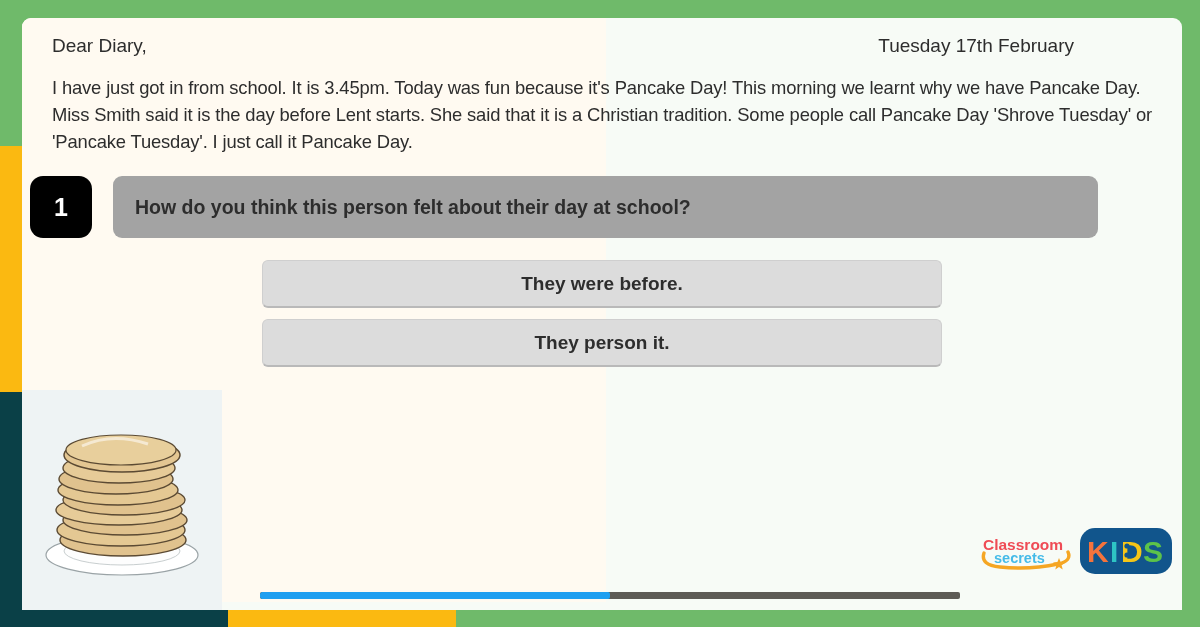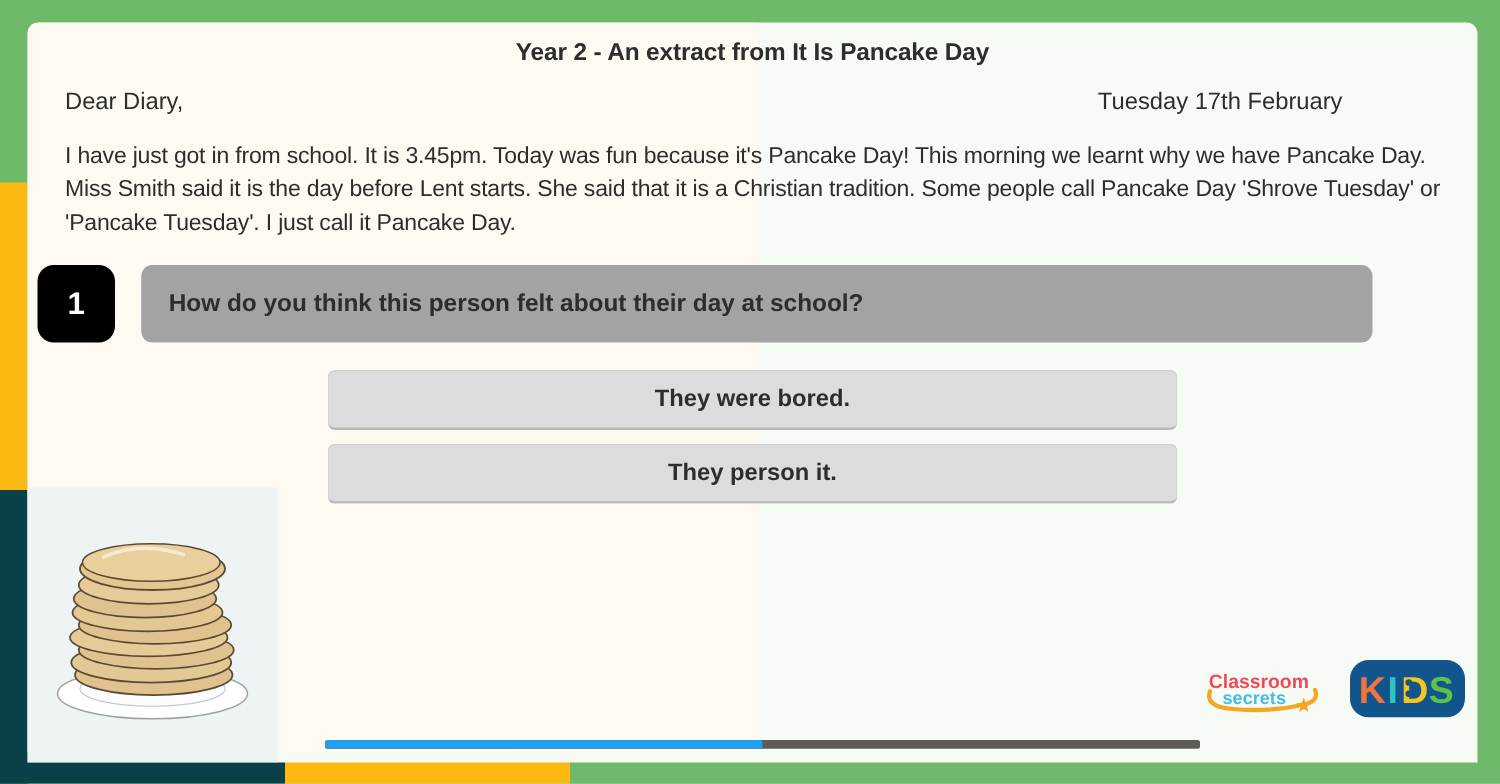--- a/index.html
+++ b/index.html
@@ -138,21 +138,21 @@
     position: absolute;
     left: 0; top: 372px;
     width: 200px; height: 220px;
     z-index: 3;
   }
 
   
   #logo {
     position: absolute;
     right: 10px; bottom: 36px;
-    display: flex; align-items: center; gap: 24px;
+    display: flex; align-items: center; gap: 8px;
     z-index: 4;
   }
   .cs-mark { display:block; }
   .kids-mark { display:block; }
 
   
   #progress-wrap {
     position: absolute;
     left: 238px; bottom: 11px;
     width: 700px; height: 7px;
@@ -179,36 +179,35 @@
   <div class="edge-bot-yellow"></div>
   <div class="edge-bot-green"></div>
 
   <div id="card">
 
     <div class="wash-cream"></div>
     <div class="wash-bluegrey"></div>
 
     <div class="layer">
 
-      <div class="title">Year 2 - An extract from It Is Pancake Day</div>
 
       <div class="diary-line">
         <span>Dear Diary,</span>
         <span class="diary-date">Tuesday 17th February</span>
       </div>
 
       <div class="extract">I have just got in from school. It is 3.45pm. Today was fun because it's Pancake Day! This morning we learnt why we have Pancake Day. Miss Smith said it is the day before Lent starts. She said that it is a Christian tradition. Some people call Pancake Day 'Shrove Tuesday' or 'Pancake Tuesday'. I just call it Pancake Day.</div>
 
       <div class="question-row">
         <div class="q-number">1</div>
         <div class="q-text">How do you think this person felt about their day at school?</div>
       </div>
 
       <div class="options">
-        <div class="option">They were bored.</div>
+        <div class="option">They were before.</div>
         <div class="option">They person it.</div>
       </div>
 
     </div>
 
     <div id="pancakes">
       <svg viewBox="0 0 200 220" width="200" height="220" aria-hidden="true">
 
         <ellipse cx="100" cy="165" rx="76" ry="20" fill="#ffffff" stroke="#9aa3a6" stroke-width="1.2"></ellipse>
         <ellipse cx="100" cy="161" rx="58" ry="14" fill="#fdfdfd" stroke="#c2c8ca" stroke-width="0.9"></ellipse>

